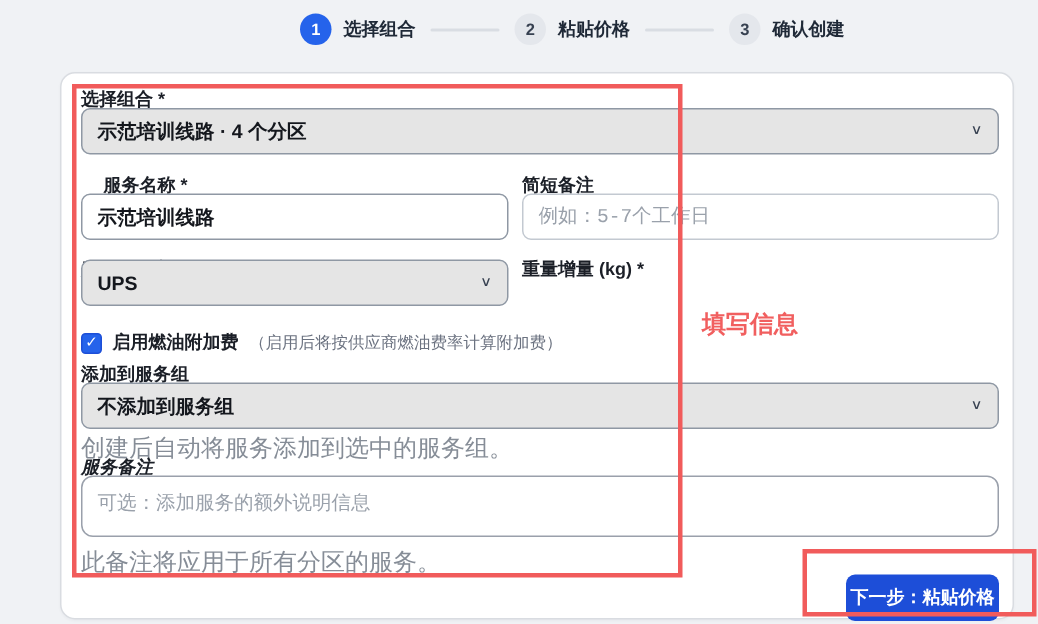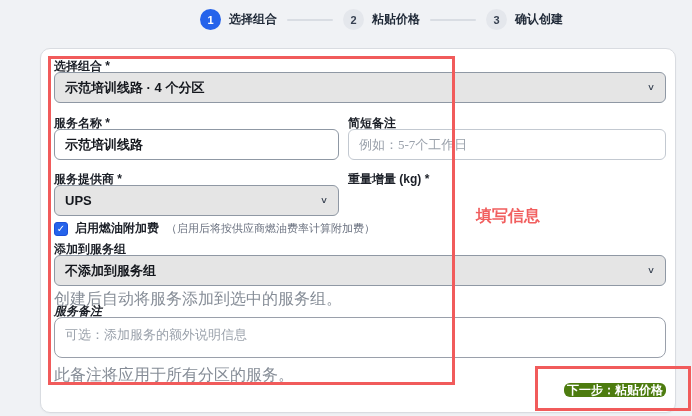--- a/index.html
+++ b/index.html
@@ -36,40 +36,40 @@
   .select-box {
     background:#e5e5e5; border:1px solid #8f98a4; border-radius:6px;
     display:flex; align-items:center; padding:0 10px;
     font-size:13px; color:#14171d; cursor:pointer;
   }
   .select-box .sel-value { flex:1; font-weight:600; }
   .chev { font-size:11px; color:#374151; line-height:1; transform:scaleY(.8); }
   .text-input {
     width:100%; height:100%; border:1px solid #c3c9d1; border-radius:6px;
     padding:0 10px; font-size:13px; color:#14171d; font-weight:600;
-    font-family:Liberation Serif, serif; background:#fff; outline:none;
+    font-family:Liberation Mono, monospace; background:#fff; outline:none;
   }
   .text-input::placeholder { color:#9aa1ab; font-weight:400; }
   .hint-sm { font-size:16px; color:#868d97; white-space:nowrap; }
   .fuel-row { display:flex; align-items:center; gap:7px; }
   .checkbox {
     width:14px; height:14px; background:#2563eb; border-radius:3px;
     display:flex; align-items:center; justify-content:center;
     color:#fff; font-size:10px; cursor:pointer; border:1px solid #1d4fd8;
   }
   .fuel-label { font-size:12px; font-weight:700; color:#1b1f27; }
   .fuel-hint { font-size:11px; color:#6b7280; }
   .remark-area {
     width:100%; height:100%; border:1px solid #9aa0ab; border-radius:8px;
     padding:8px 10px; font-size:13px; color:#0369a1; resize:none; outline:none;
     font-family:"Liberation Sans","DejaVu Sans",sans-serif;
   }
   .remark-area::placeholder { color:#9aa1ab; }
   .next-btn {
-    width:102px; height:14px; background:#4d7c0f; color:#fff;
+    width:102px; height:31px; background:#1d4ed8; color:#fff;
     border:none; border-radius:6px; font-size:12px; font-weight:700;
     display:flex; align-items:center; justify-content:center;
     cursor:pointer; font-family:"Liberation Sans","DejaVu Sans",sans-serif;
     white-space:nowrap;
   }
   
   .anno-rect { position:absolute; border:3px solid #f15b5b; z-index:50; pointer-events:none; }
   .anno-text {
     position:absolute; z-index:51; color:#f15f5f;
     font-size:16px; font-weight:600; white-space:nowrap; pointer-events:none;
@@ -98,32 +98,32 @@
   </div>
 
   <div class="card">
 
     <div class="abs field-label" style="left:13px; top:9px;">选择组合 *</div>
     <div class="abs select-box" style="left:13px; top:23px; width:612px; height:31px;">
       <span class="sel-value">示范培训线路 · 4 个分区</span>
       <span class="chev">∨</span>
     </div>
 
-    <div class="abs field-label" style="left:13px; top:66px;text-align:center;">服务名称 *</div>
+    <div class="abs field-label" style="left:28px; top:66px;text-align:center;">服务名称 *</div>
     <div class="abs field-label" style="left:307px; top:66px;">简短备注</div>
     <div class="abs" style="left:13px; top:80px; width:285px; height:31px;">
       <input class="text-input" style="border-color: rgb(143, 152, 164);" value="示范培训线路">
     </div>
     <div class="abs" style="left:307px; top:80px; width:318px; height:31px;">
       <input class="text-input" placeholder="例如：5-7个工作日" style="">
     </div>
 
     <div class="abs field-label" style="left:13px; top:122px;">服务提供商 *</div>
     <div class="abs field-label" style="left:307px; top:122px;">重量增量 (kg) *</div>
-    <div class="abs select-box" style="left:13px; top:136px; width:285px; height:31px;">
+    <div class="abs select-box" style="left:13px; top:124px; width:285px; height:31px;">
       <span class="sel-value">UPS</span>
       <span class="chev">∨</span>
     </div>
 
     <div class="abs fuel-row" style="left:13px; top:171px;">
       <div class="checkbox">
         <span>✓</span>
       </div>
       <span class="fuel-label">启用燃油附加费</span>
       <span class="fuel-hint">（启用后将按供应商燃油费率计算附加费）</span>
@@ -143,15 +143,15 @@
     <div class="abs hint-sm" style="left:13px; top:316px;">此备注将应用于所有分区的服务。</div>
 
     <div class="abs" style="left:523px; top:334px;">
       <button class="next-btn">下一步：粘贴价格</button>
     </div>
 
   </div>
 
   <div class="anno-rect" style="left:48px; top:56px; width:407px; height:329px;"></div>
   <div class="anno-rect" style="left:535px; top:366px; width:156px; height:45px;"></div>
-  <div class="anno-text" style="left:476px; top:206px;">填写信息</div>
+  <div class="anno-text" style="left:456px; top:206px;padding-left:12px;">填写信息</div>
 
 </div>
 
 </body></html>

